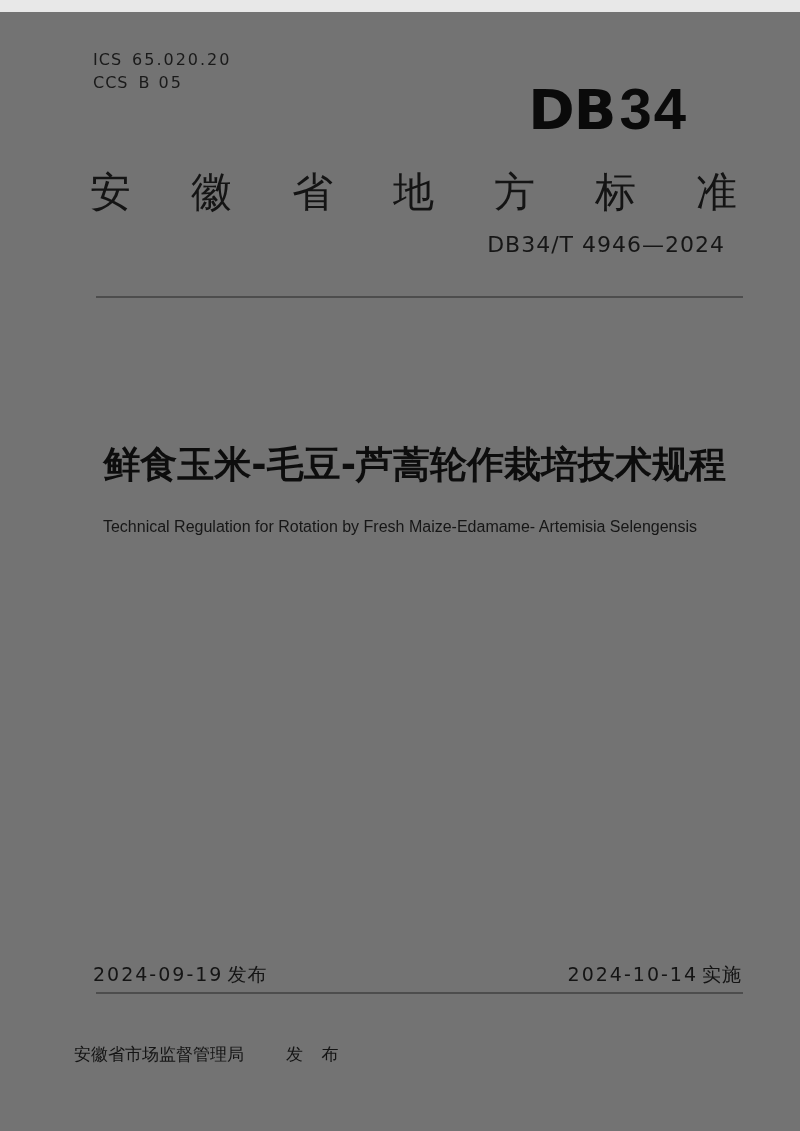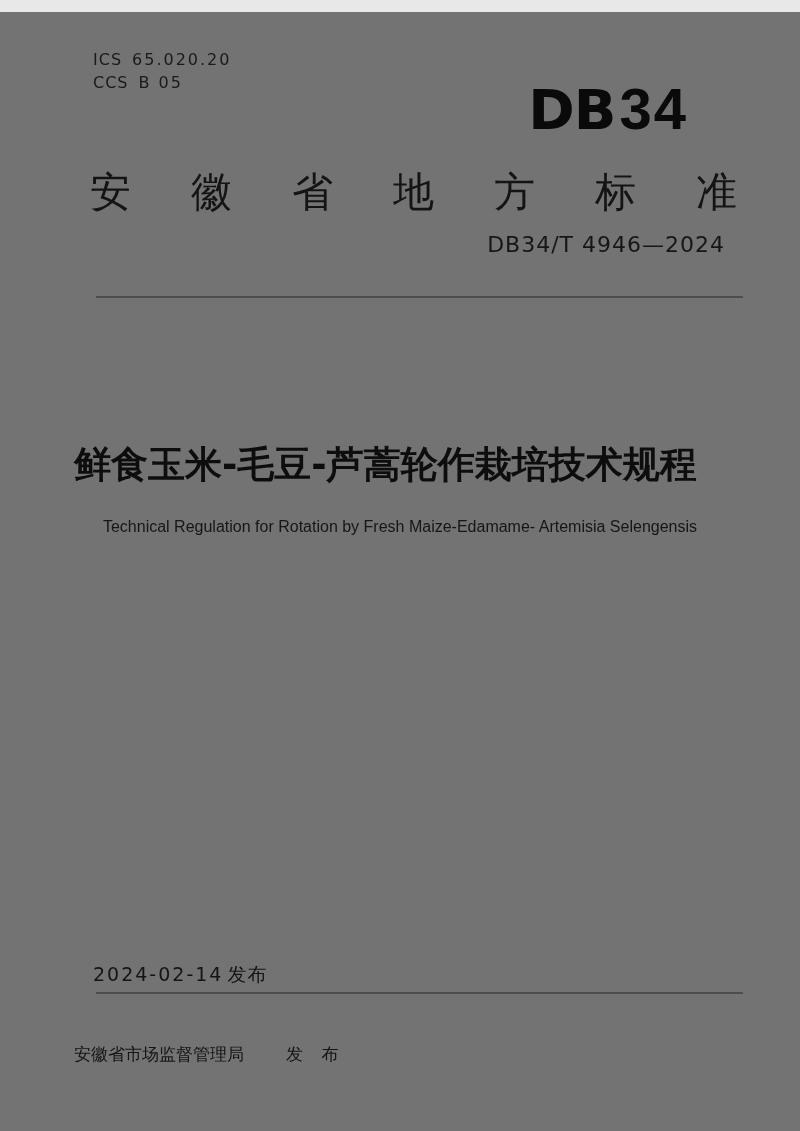--- a/index.html
+++ b/index.html
@@ -88,21 +88,21 @@
   }
   .rule-top { top: 284px; }
   .rule-bottom { top: 980px; }
 
   
   .title-cn {
     position: absolute;
     left: 74px;
     top: 428px;
     width: 652px;
-    text-align: left;
+    text-align: right;
     font-size: 37px;
     font-weight: 700;
     letter-spacing: 0px;
     white-space: nowrap;
     color: #0d0d0d;
   }
 
   
   .title-en {
     position: absolute;
@@ -173,21 +173,24 @@
   <div class="std-code">DB34/T 4946—2024</div>
 
   <div class="rule rule-top"></div>
 
   <div class="title-cn">鲜食玉米-毛豆-芦蒿轮作栽培技术规程</div>
 
   <div class="title-en">Technical Regulation for Rotation by Fresh Maize-Edamame- Artemisia Selengensis</div>
 
   <div class="dates">
     <div>
-      <span class="date">2024-02-14</span><span class="dlabel">发布</span>
+      <span class="date">2024-09-19</span><span class="dlabel">发布</span>
+    </div>
+    <div>
+      <span class="date">2024-10-14</span><span class="dlabel">实施</span>
     </div>
   </div>
 
   <div class="rule rule-bottom"></div>
 
   <div class="footer">
     <span>安徽省市场监督管理局</span><span class="action">发 布</span>
   </div>
 
 </div>

